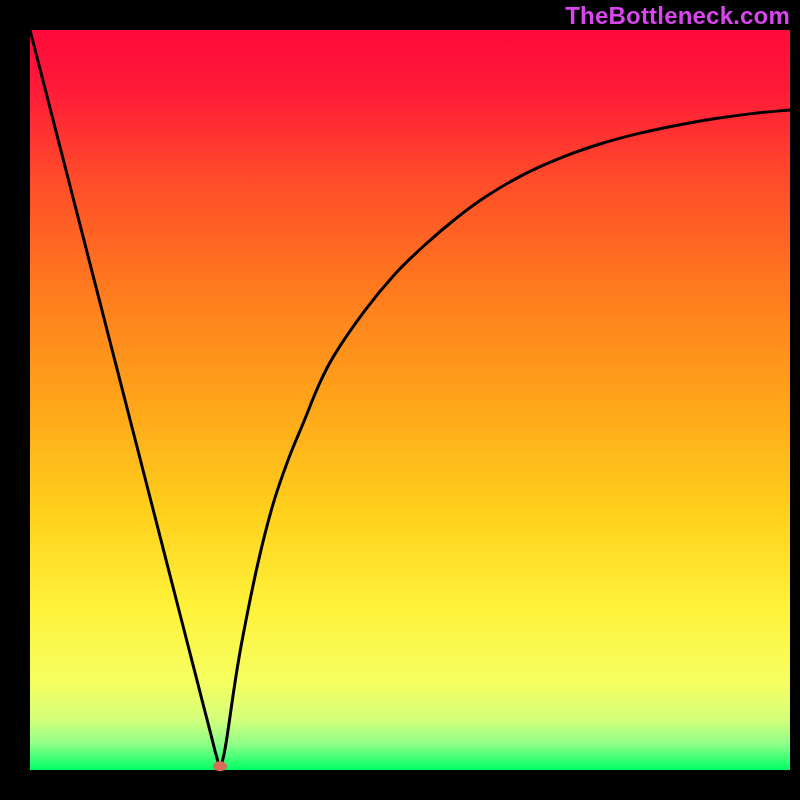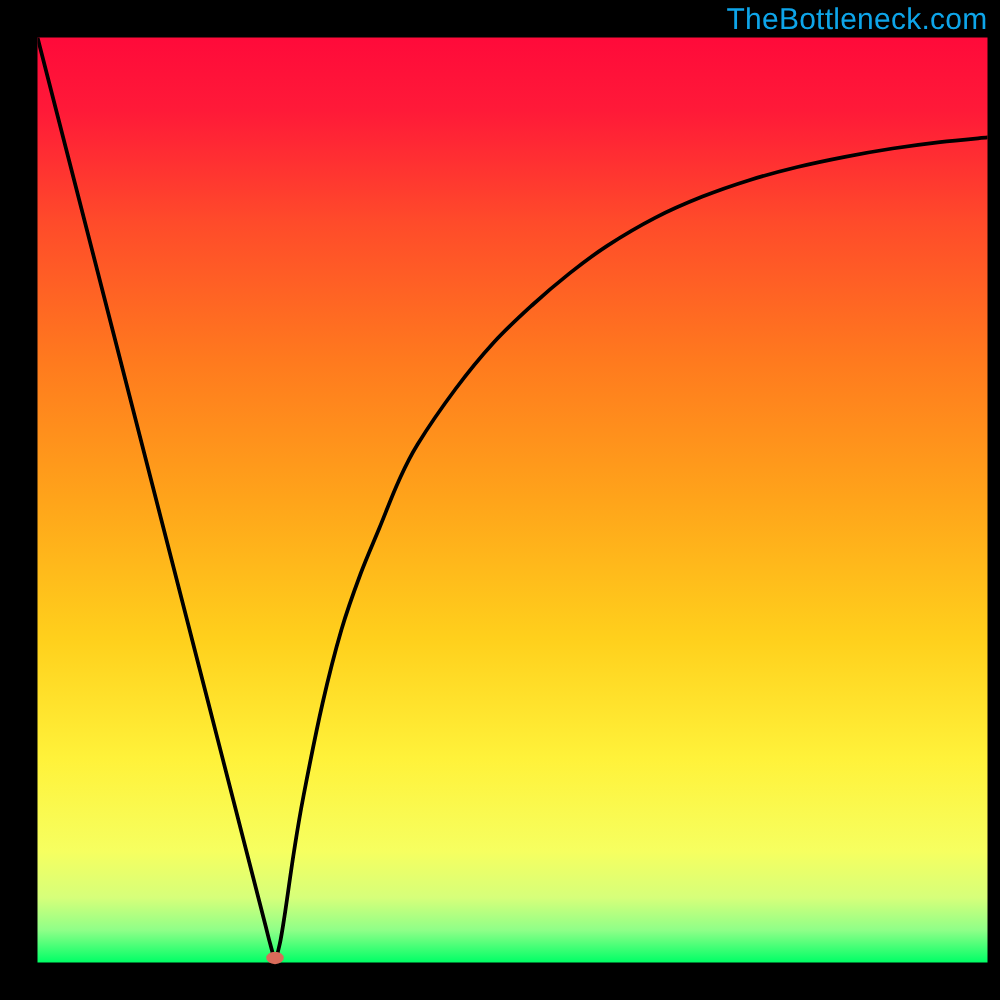--- a/index.html
+++ b/index.html
@@ -14,23 +14,23 @@
   .frame {
     position: relative;
     width: 800px;
     height: 800px;
     background: #000;
   }
   .watermark {
     position: absolute;
     top: 2px;
     right: 10px;
-    color: #0ea5e9;
+    color: #d946ef;
     font-size: 24px;
-    font-weight: 400;
+    font-weight: 700;
     z-index: 30;
     letter-spacing: 0.2px;
   }
   svg {
     position: absolute;
     top: 0;
     left: 0;
   }
 </style>
 </head>

